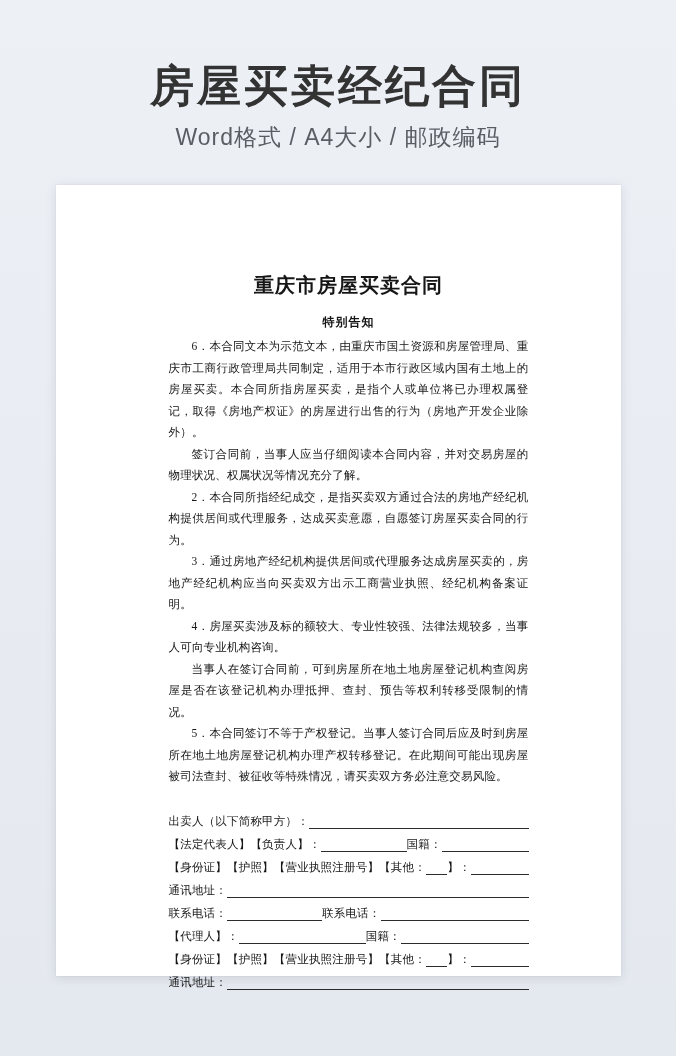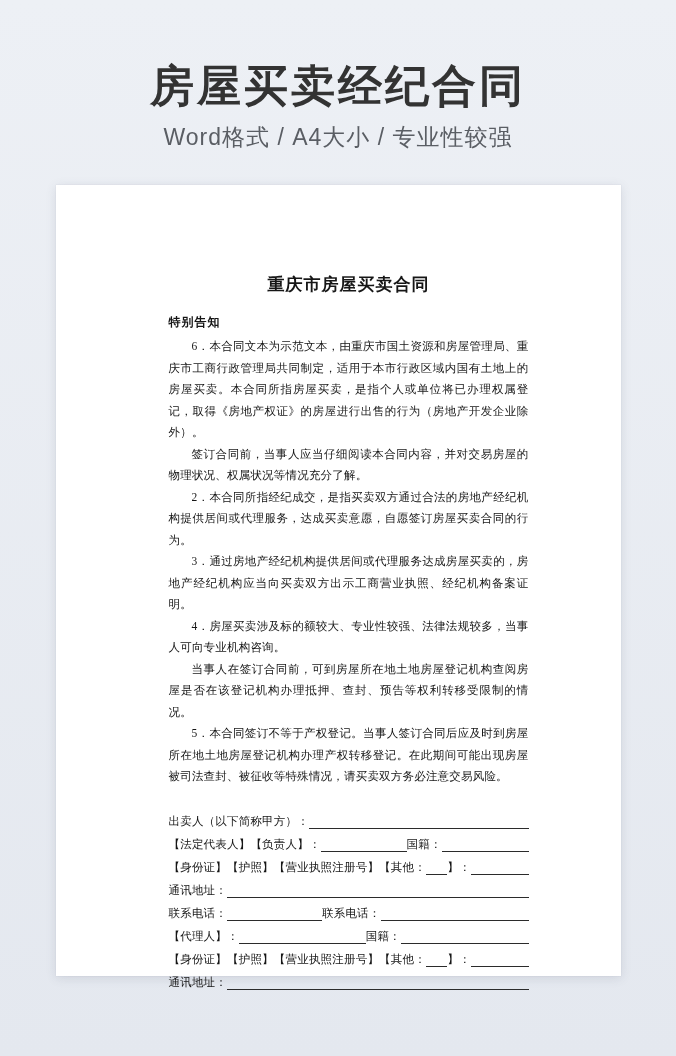--- a/index.html
+++ b/index.html
@@ -30,25 +30,25 @@
   }
   .paper{
     width:565px;height:791px;margin:36px auto 0;
     background:var(--paper);
     box-shadow:0 2px 10px rgba(70,80,100,0.14),0 0 1px rgba(70,80,100,0.18);
     padding:88px 92px 0 113px;
     font-family:"Liberation Serif","DejaVu Serif",serif;
     color:var(--body-text);
   }
   .doc-title{
-    text-align:center;font-size:17px;font-weight:700;
+    text-align:center;font-size:20px;font-weight:700;
     letter-spacing:1px;line-height:24px;
   }
   .notice-heading{
-    margin-top:18px;font-size:12px;
+    margin-top:18px;text-align:center;font-size:12px;
     font-weight:700;line-height:14px;letter-spacing:1px;
   }
   .paragraphs{margin-top:7px;}
   .para{
     font-size:11.5px;line-height:21.5px;text-indent:2em;
     text-align:justify;letter-spacing:0.2px;
   }
   .form-section{margin-top:22px;}
   .form-line{
     display:flex;align-items:stretch;height:23px;
@@ -61,21 +61,21 @@
   }
   .blank.fill{flex:1;}
 </style>
 </head>
 <body>
 
 <div class="page">
 
   <div class="header">
     <div class="header-title">房屋买卖经纪合同</div>
-    <div class="header-subtitle">Word格式 / A4大小 / 专业性较强</div>
+    <div class="header-subtitle">Word格式 / A4大小 / 邮政编码</div>
   </div>
 
   <div class="paper">
     <div class="doc-title">重庆市房屋买卖合同</div>
     <div class="notice-heading">特别告知</div>
 
     <div class="paragraphs">
         <p class="para">6．本合同文本为示范文本，由重庆市国土资源和房屋管理局、重庆市工商行政管理局共同制定，适用于本市行政区域内国有土地上的房屋买卖。本合同所指房屋买卖，是指个人或单位将已办理权属登记，取得《房地产权证》的房屋进行出售的行为（房地产开发企业除外）。</p>
         <p class="para">签订合同前，当事人应当仔细阅读本合同内容，并对交易房屋的物理状况、权属状况等情况充分了解。</p>
         <p class="para">2．本合同所指经纪成交，是指买卖双方通过合法的房地产经纪机构提供居间或代理服务，达成买卖意愿，自愿签订房屋买卖合同的行为。</p>

